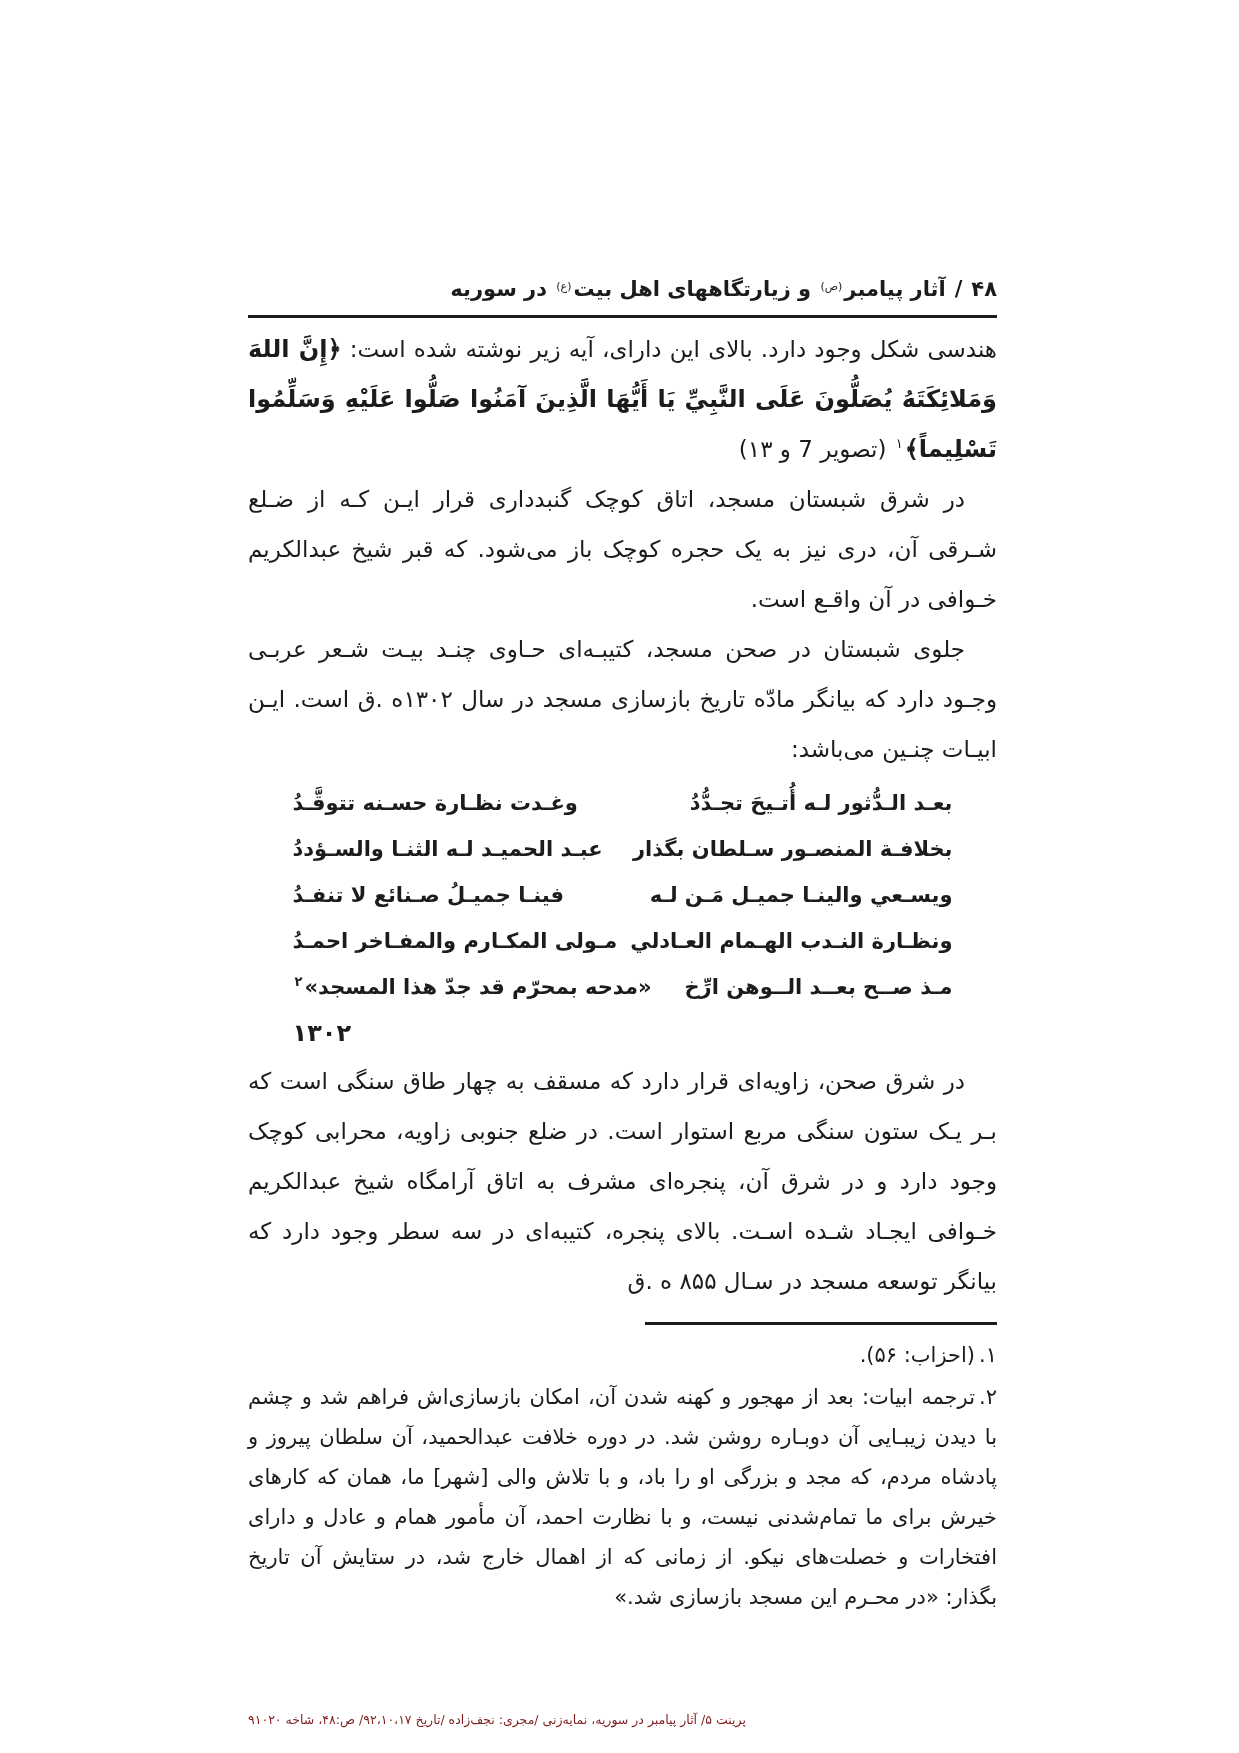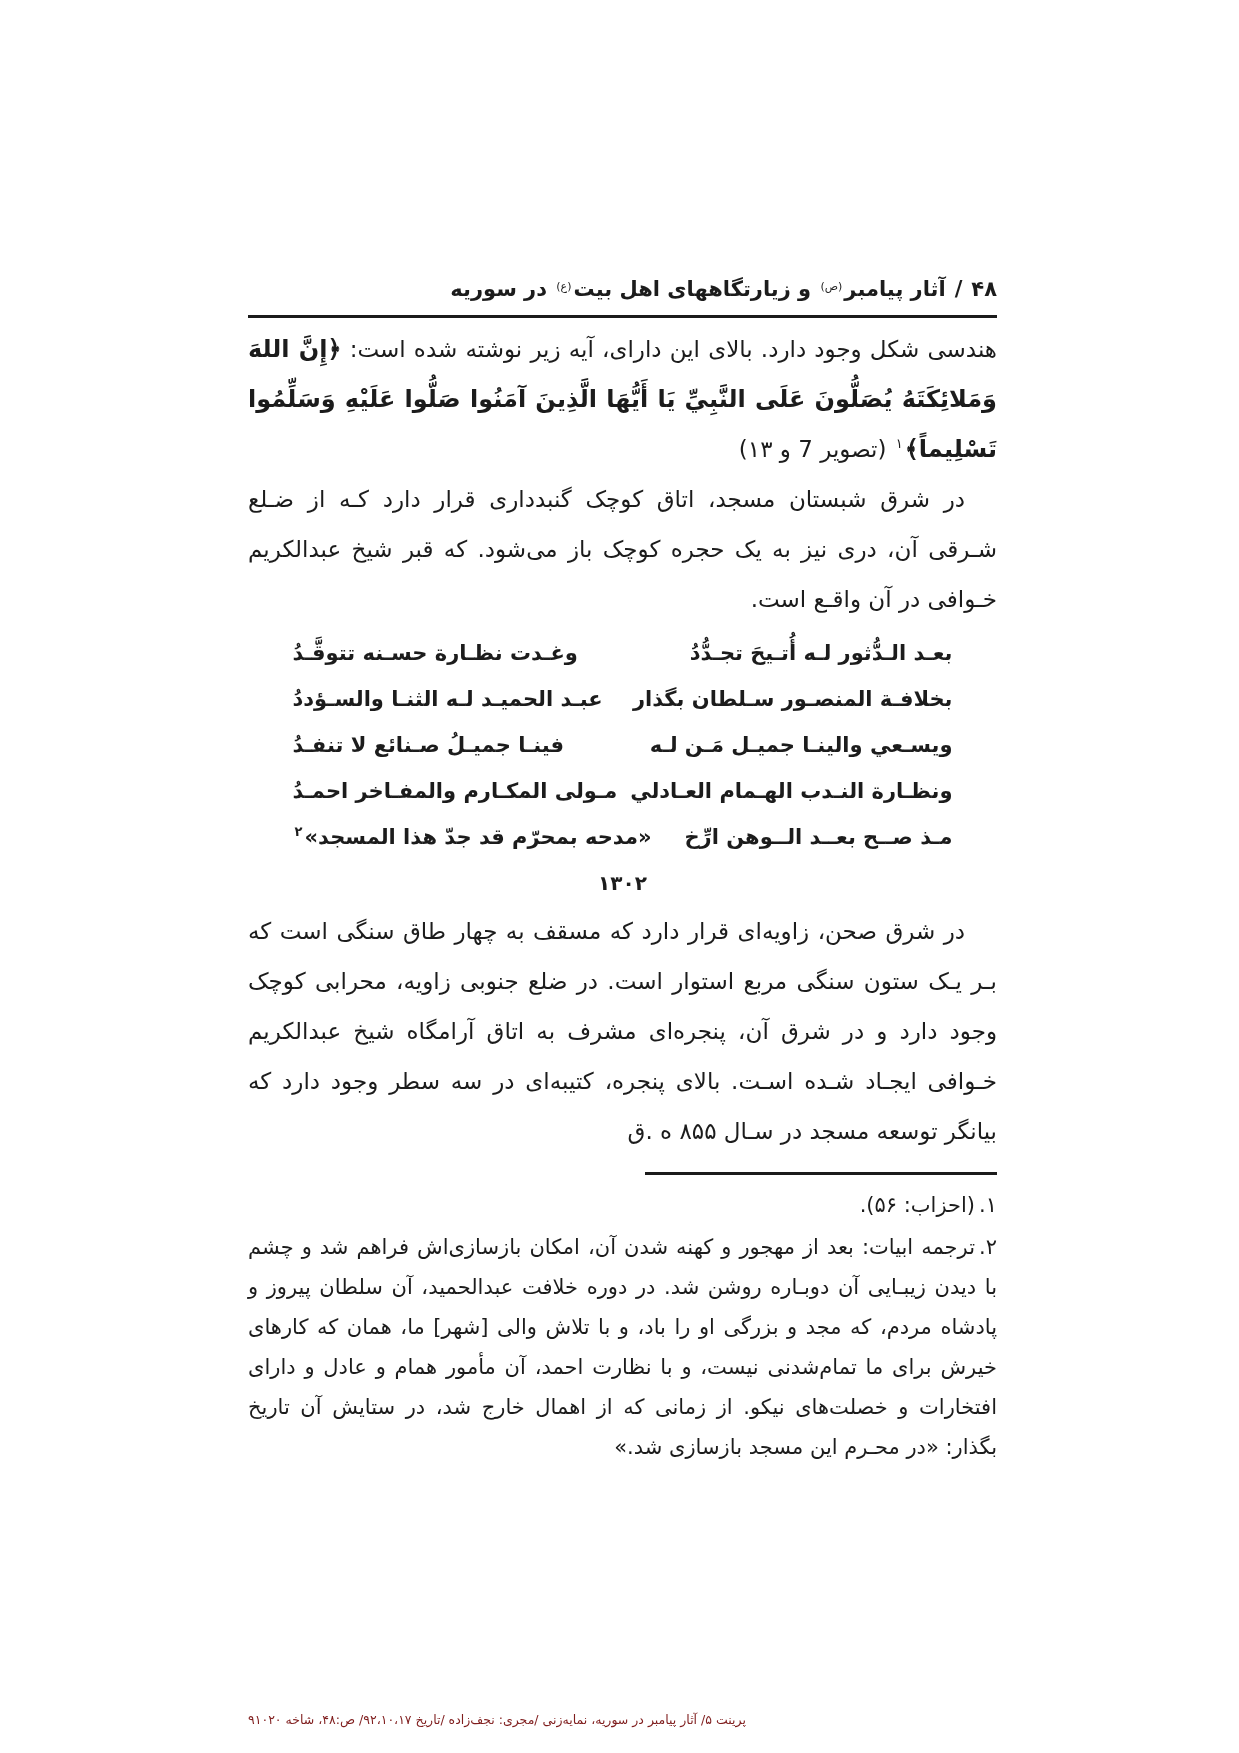--- a/index.html
+++ b/index.html
@@ -58,23 +58,23 @@
     font-size: 21px;
   }
   .poem-row {
     display: flex;
     justify-content: space-between;
     align-items: center;
     height: 46px;
   }
   .hemistich { white-space: nowrap; }
   .poem-date {
-    text-align: center;
+    text-align: left;
     font-weight: bold;
-    font-size: 20px;
+    font-size: 24px;
     height: 46px;
     line-height: 46px;
   }
   
   .fn-sep {
     width: 352px;
     border-top: 3px solid #1b1b1b;
     margin: 16px 0 10px auto;
   }
   .footnotes {
@@ -109,22 +109,23 @@
       <span>آثار پیامبر</span><span class="honorific">(ص)</span>
       <span>و زیارتگاههای اهل بیت</span><span class="honorific">(ع)</span>
       <span>در سوریه</span>
     </span>
   </div>
 
   <div class="bodytext">
 
     <p class="p"><span>هندسی شکل وجود دارد. بالای این دارای، آیه زیر نوشته شده است: </span><span class="verse">﴿إِنَّ اللهَ وَمَلائِكَتَهُ يُصَلُّونَ عَلَى النَّبِيِّ يَا أَيُّهَا الَّذِينَ آمَنُوا صَلُّوا عَلَيْهِ وَسَلِّمُوا تَسْلِيماً﴾</span><sup class="fn-ref">۱</sup><span> (تصویر 7 و ۱۳)</span></p>
 
-    <p class="p indent">در شرق شبستان مسجد، اتاق کوچک گنبدداری قرار دارد کـه از ضـلع شـرقی آن، دری نیز به یک حجره کوچک باز می‌شود. که قبر شیخ عبدالکریم خـوافی در آن واقـع است.</p>
+    <p class="p indent">در شرق شبستان مسجد، اتاق کوچک گنبدداری قرار ایـن کـه از ضـلع شـرقی آن، دری نیز به یک حجره کوچک باز می‌شود. که قبر شیخ عبدالکریم خـوافی در آن واقـع است.</p>
 
+    <p class="p indent">جلوی شبستان در صحن مسجد، کتیبـه‌ای حـاوی چنـد بیـت شـعر عربـی وجـود دارد که بیانگر مادّه تاریخ بازسازی مسجد در سال ۱۳۰۲ه .ق است. ایـن ابیـات چنـین می‌باشد:</p>
 
     <div class="poem">
       <div class="poem-row">
         <span class="hemistich">بعـد الـدُّثور لـه أُتـيحَ تجـدُّدُ</span>
         <span class="hemistich">وغـدت نظـارة حسـنه تتوقَّـدُ</span>
       </div>
       <div class="poem-row">
         <span class="hemistich">بخلافـة المنصـور سـلطان بگذار</span>
         <span class="hemistich">عبـد الحميـد لـه الثنـا والسـؤددُ</span>
       </div>

